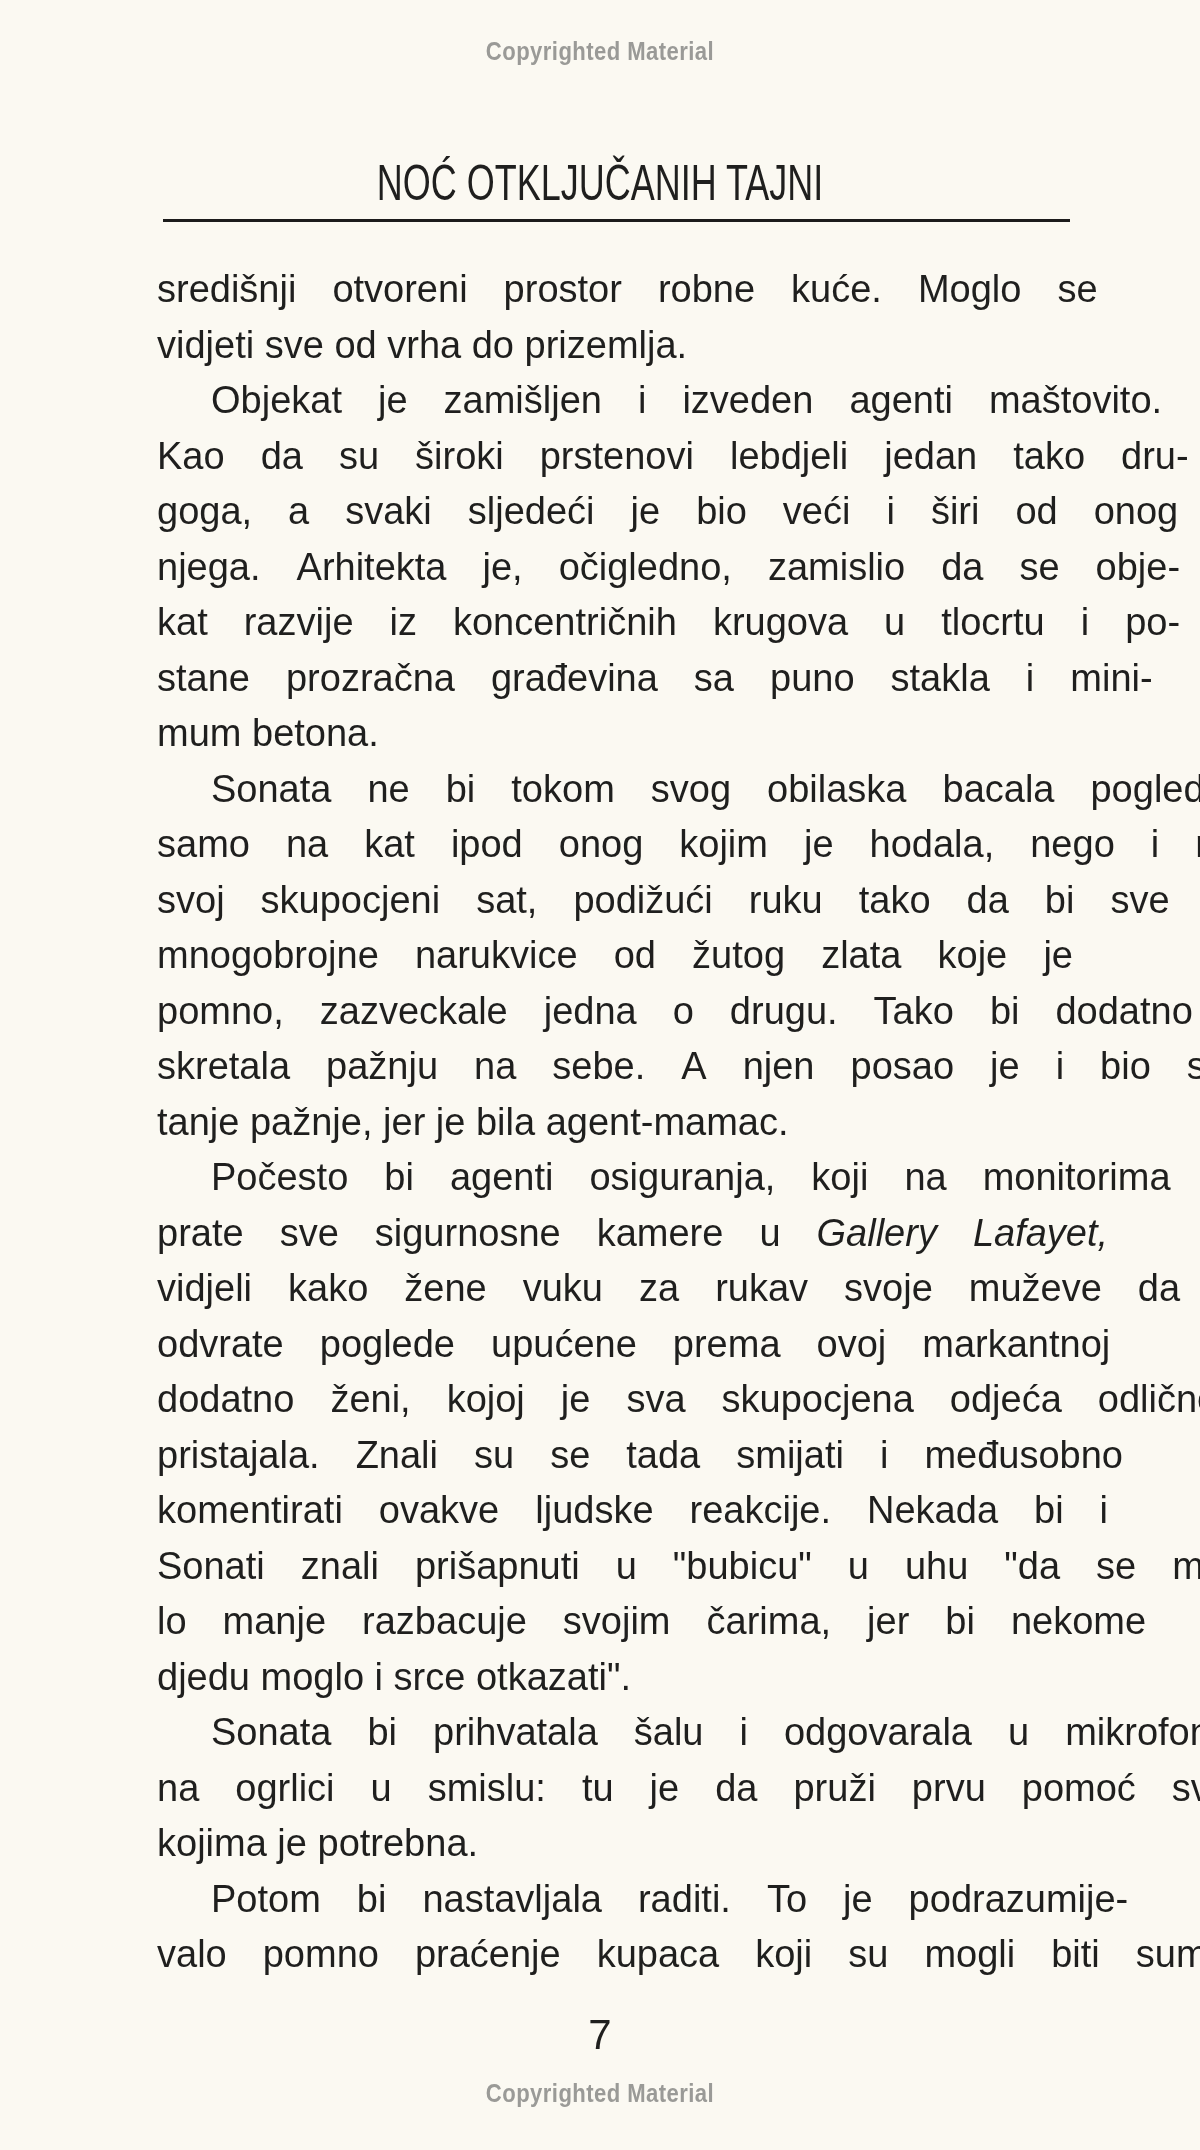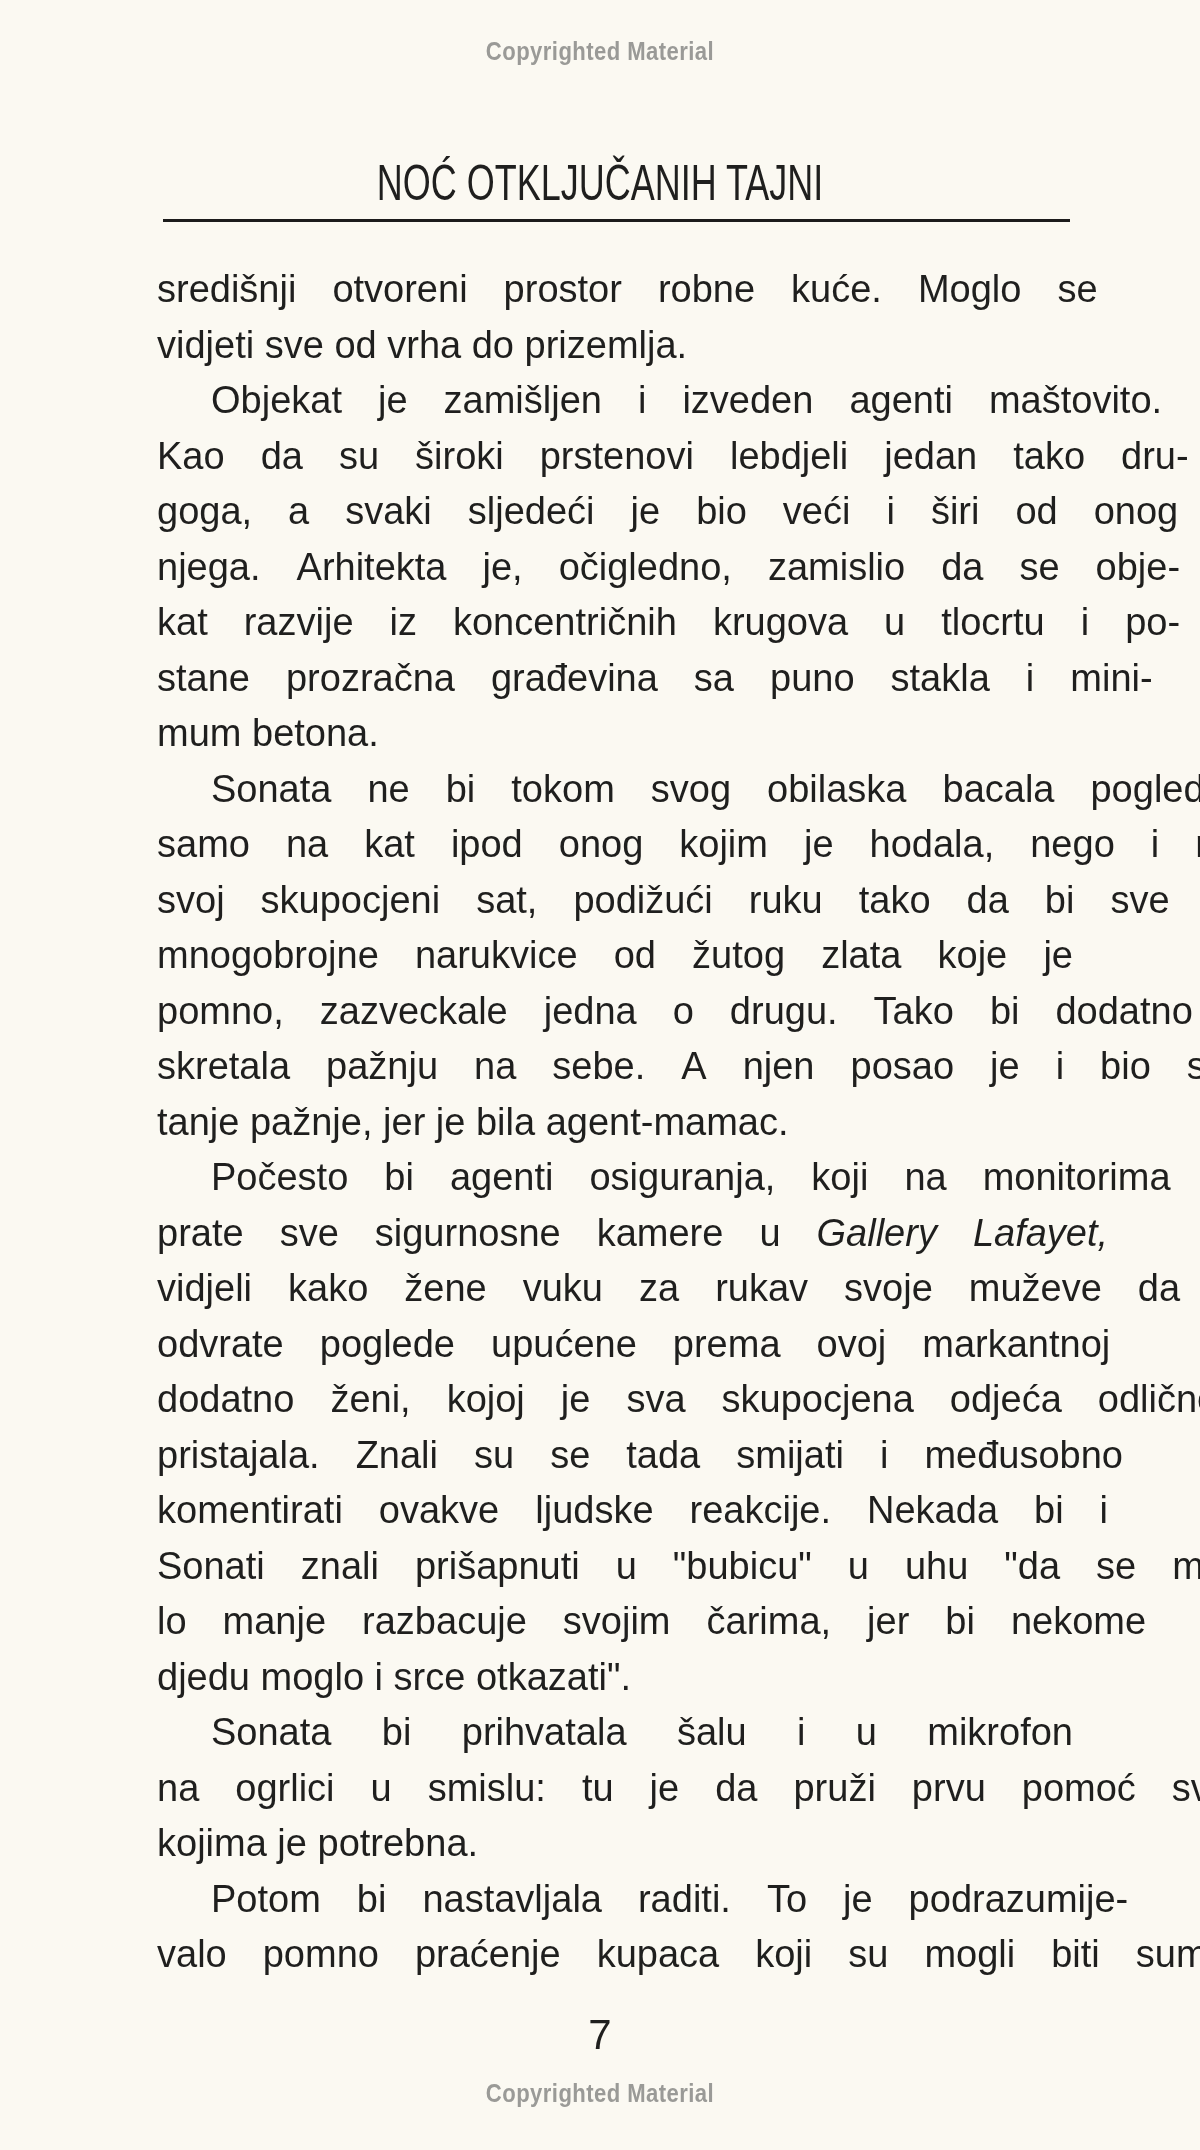--- a/index.html
+++ b/index.html
@@ -323,20 +323,21 @@
         <span>bi</span>
         <span>nekome</span>
       </div>
       <div class="line left"><span>djedu moglo i srce otkazati".</span></div>
       <div class="line justify indent">
         <span>Sonata</span>
         <span>bi</span>
         <span>prihvatala</span>
         <span>šalu</span>
         <span>i</span>
+        <span>odgovarala</span>
         <span>u</span>
         <span>mikrofon</span>
       </div>
       <div class="line justify">
         <span>na</span>
         <span>ogrlici</span>
         <span>u</span>
         <span>smislu:</span>
         <span>tu</span>
         <span>je</span>

